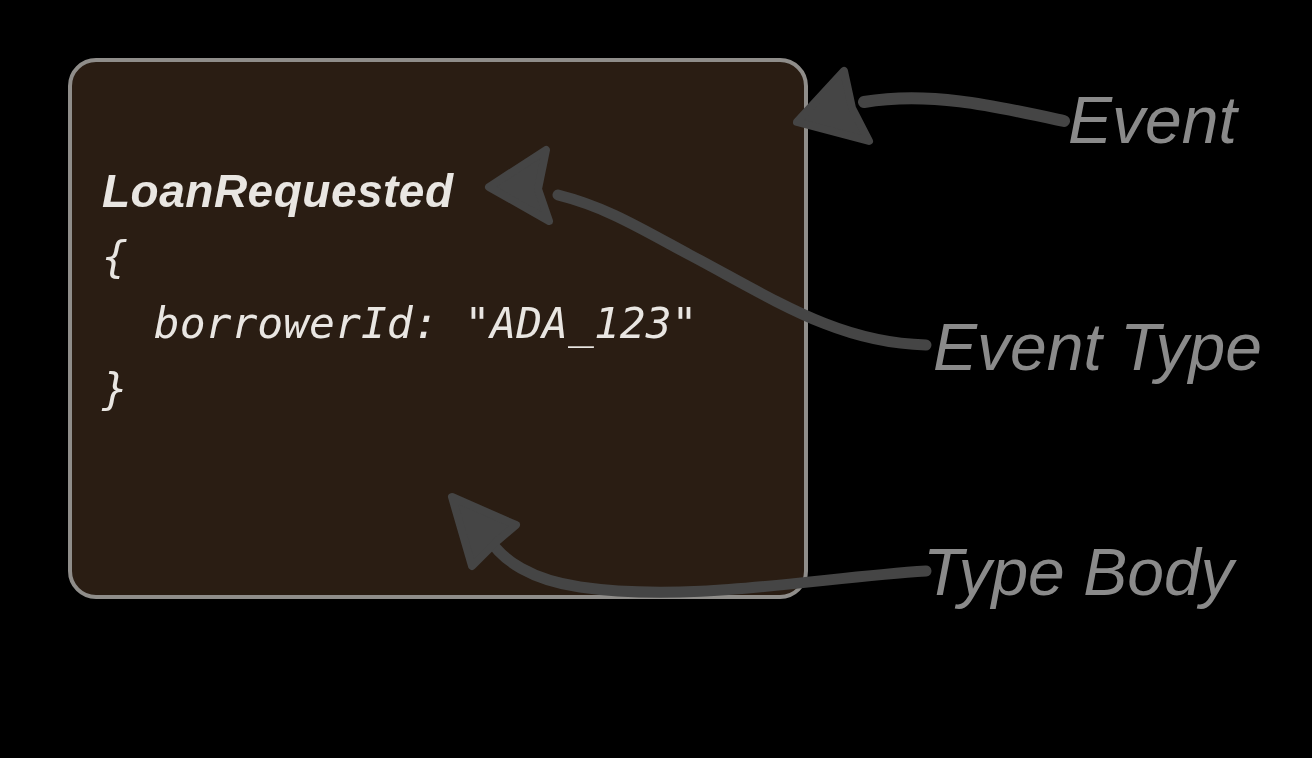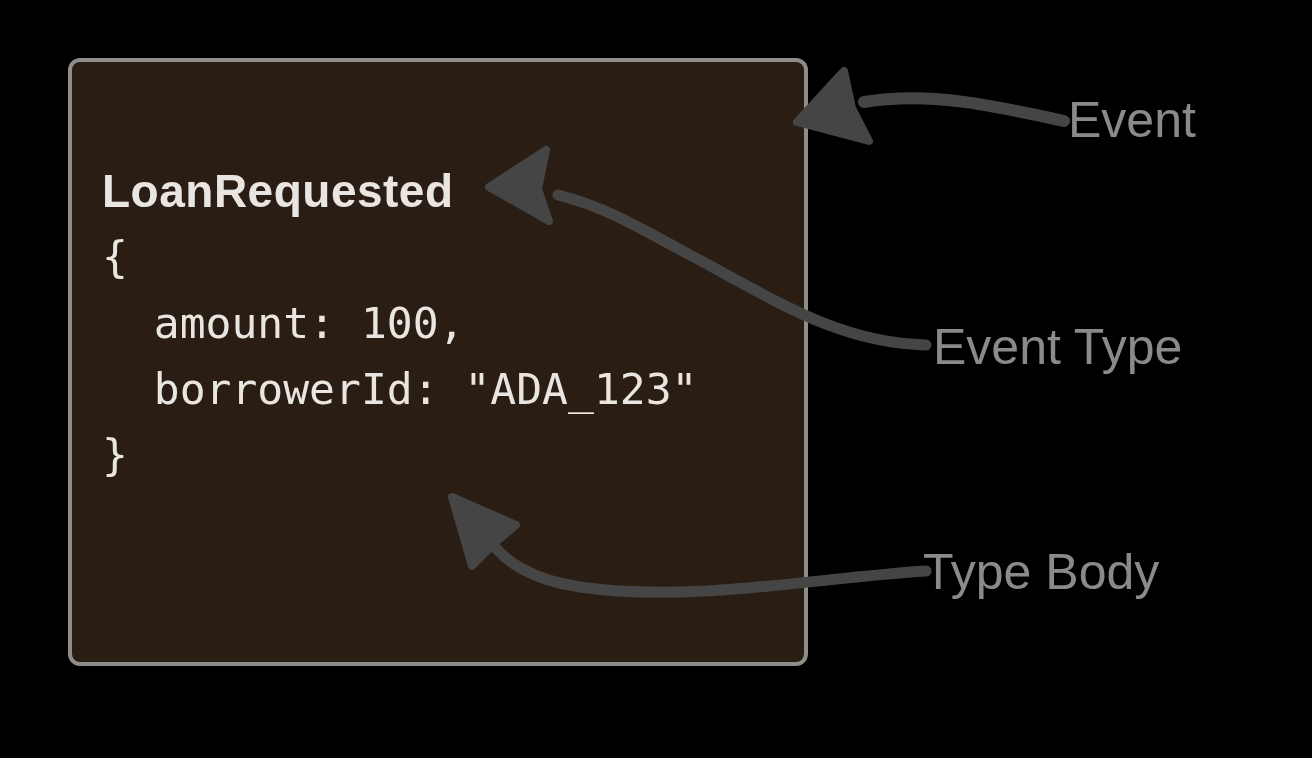--- a/index.html
+++ b/index.html
@@ -14,25 +14,26 @@
   .stage{
     position:relative;
     width:1312px;height:758px;
     background:var(--page-bg);
     overflow:hidden;
     font-family:"Liberation Sans", sans-serif;
   }
   .event-box{
     position:absolute;
     left:68px;top:58px;
-    width:740px;height:608px;
+    width:740px;height:541px;
     box-sizing:border-box;
     background:var(--box-fill);
     border:4px solid var(--box-border);
-    border-radius:12px;
+    border-radius:28px;
+    font-style:italic;
   }
   .code{
     position:absolute;
     left:30px;top:96px;right:14px;
     margin:0;
     font-family:"DejaVu Sans Mono", monospace;
     font-size:43px;
     line-height:66px;
     color:var(--code-text);
     white-space:pre;
@@ -44,36 +45,37 @@
     font-size:46px;
     letter-spacing:0.5px;
   }
   .arrows{
     position:absolute;
     left:0;top:0;
     pointer-events:none;
   }
   .label{
     position:absolute;
-    font-size:50px;
+    font-size:66px;
     line-height:50px;
     color:var(--label-text);
     white-space:nowrap;
+    font-style:italic;
   }
   .label-event{left:1068px;top:95px;}
   .label-type{left:933px;top:322px;}
   .label-body{left:923px;top:547px;}
 </style>
 </head>
 <body>
 
 <div class="stage">
 
   <div class="event-box">
-    <pre class="code"><span class="line type-line">LoanRequested</span><span class="line">{</span><span class="line">  amount: 100,</span><span class="line">  borrowerId: "ADA_123"</span><span class="line">}</span></pre>
+    <pre class="code"><span class="line type-line">LoanRequested</span><span class="line">{</span><span class="line">  borrowerId: "ADA_123"</span><span class="line">}</span></pre>
   </div>
 
   <svg class="arrows" width="1312" height="758" viewBox="0 0 1312 758">
 
     <path d="M 1064 121 C 995 106, 930 91, 864 102" fill="none" stroke="#454545" stroke-width="12" stroke-linecap="round"></path>
     <polygon points="797,122 844,71 852,108 869,141" fill="#454545" stroke="#454545" stroke-width="8" stroke-linejoin="round"></polygon>
 
     <path d="M 926 345 C 838 343, 775 300, 690 255 C 640 228, 606 207, 558 195" fill="none" stroke="#454545" stroke-width="11" stroke-linecap="round"></path>
     <polygon points="489,187 546,150 538,189 549,221" fill="#454545" stroke="#454545" stroke-width="8" stroke-linejoin="round"></polygon>
 

